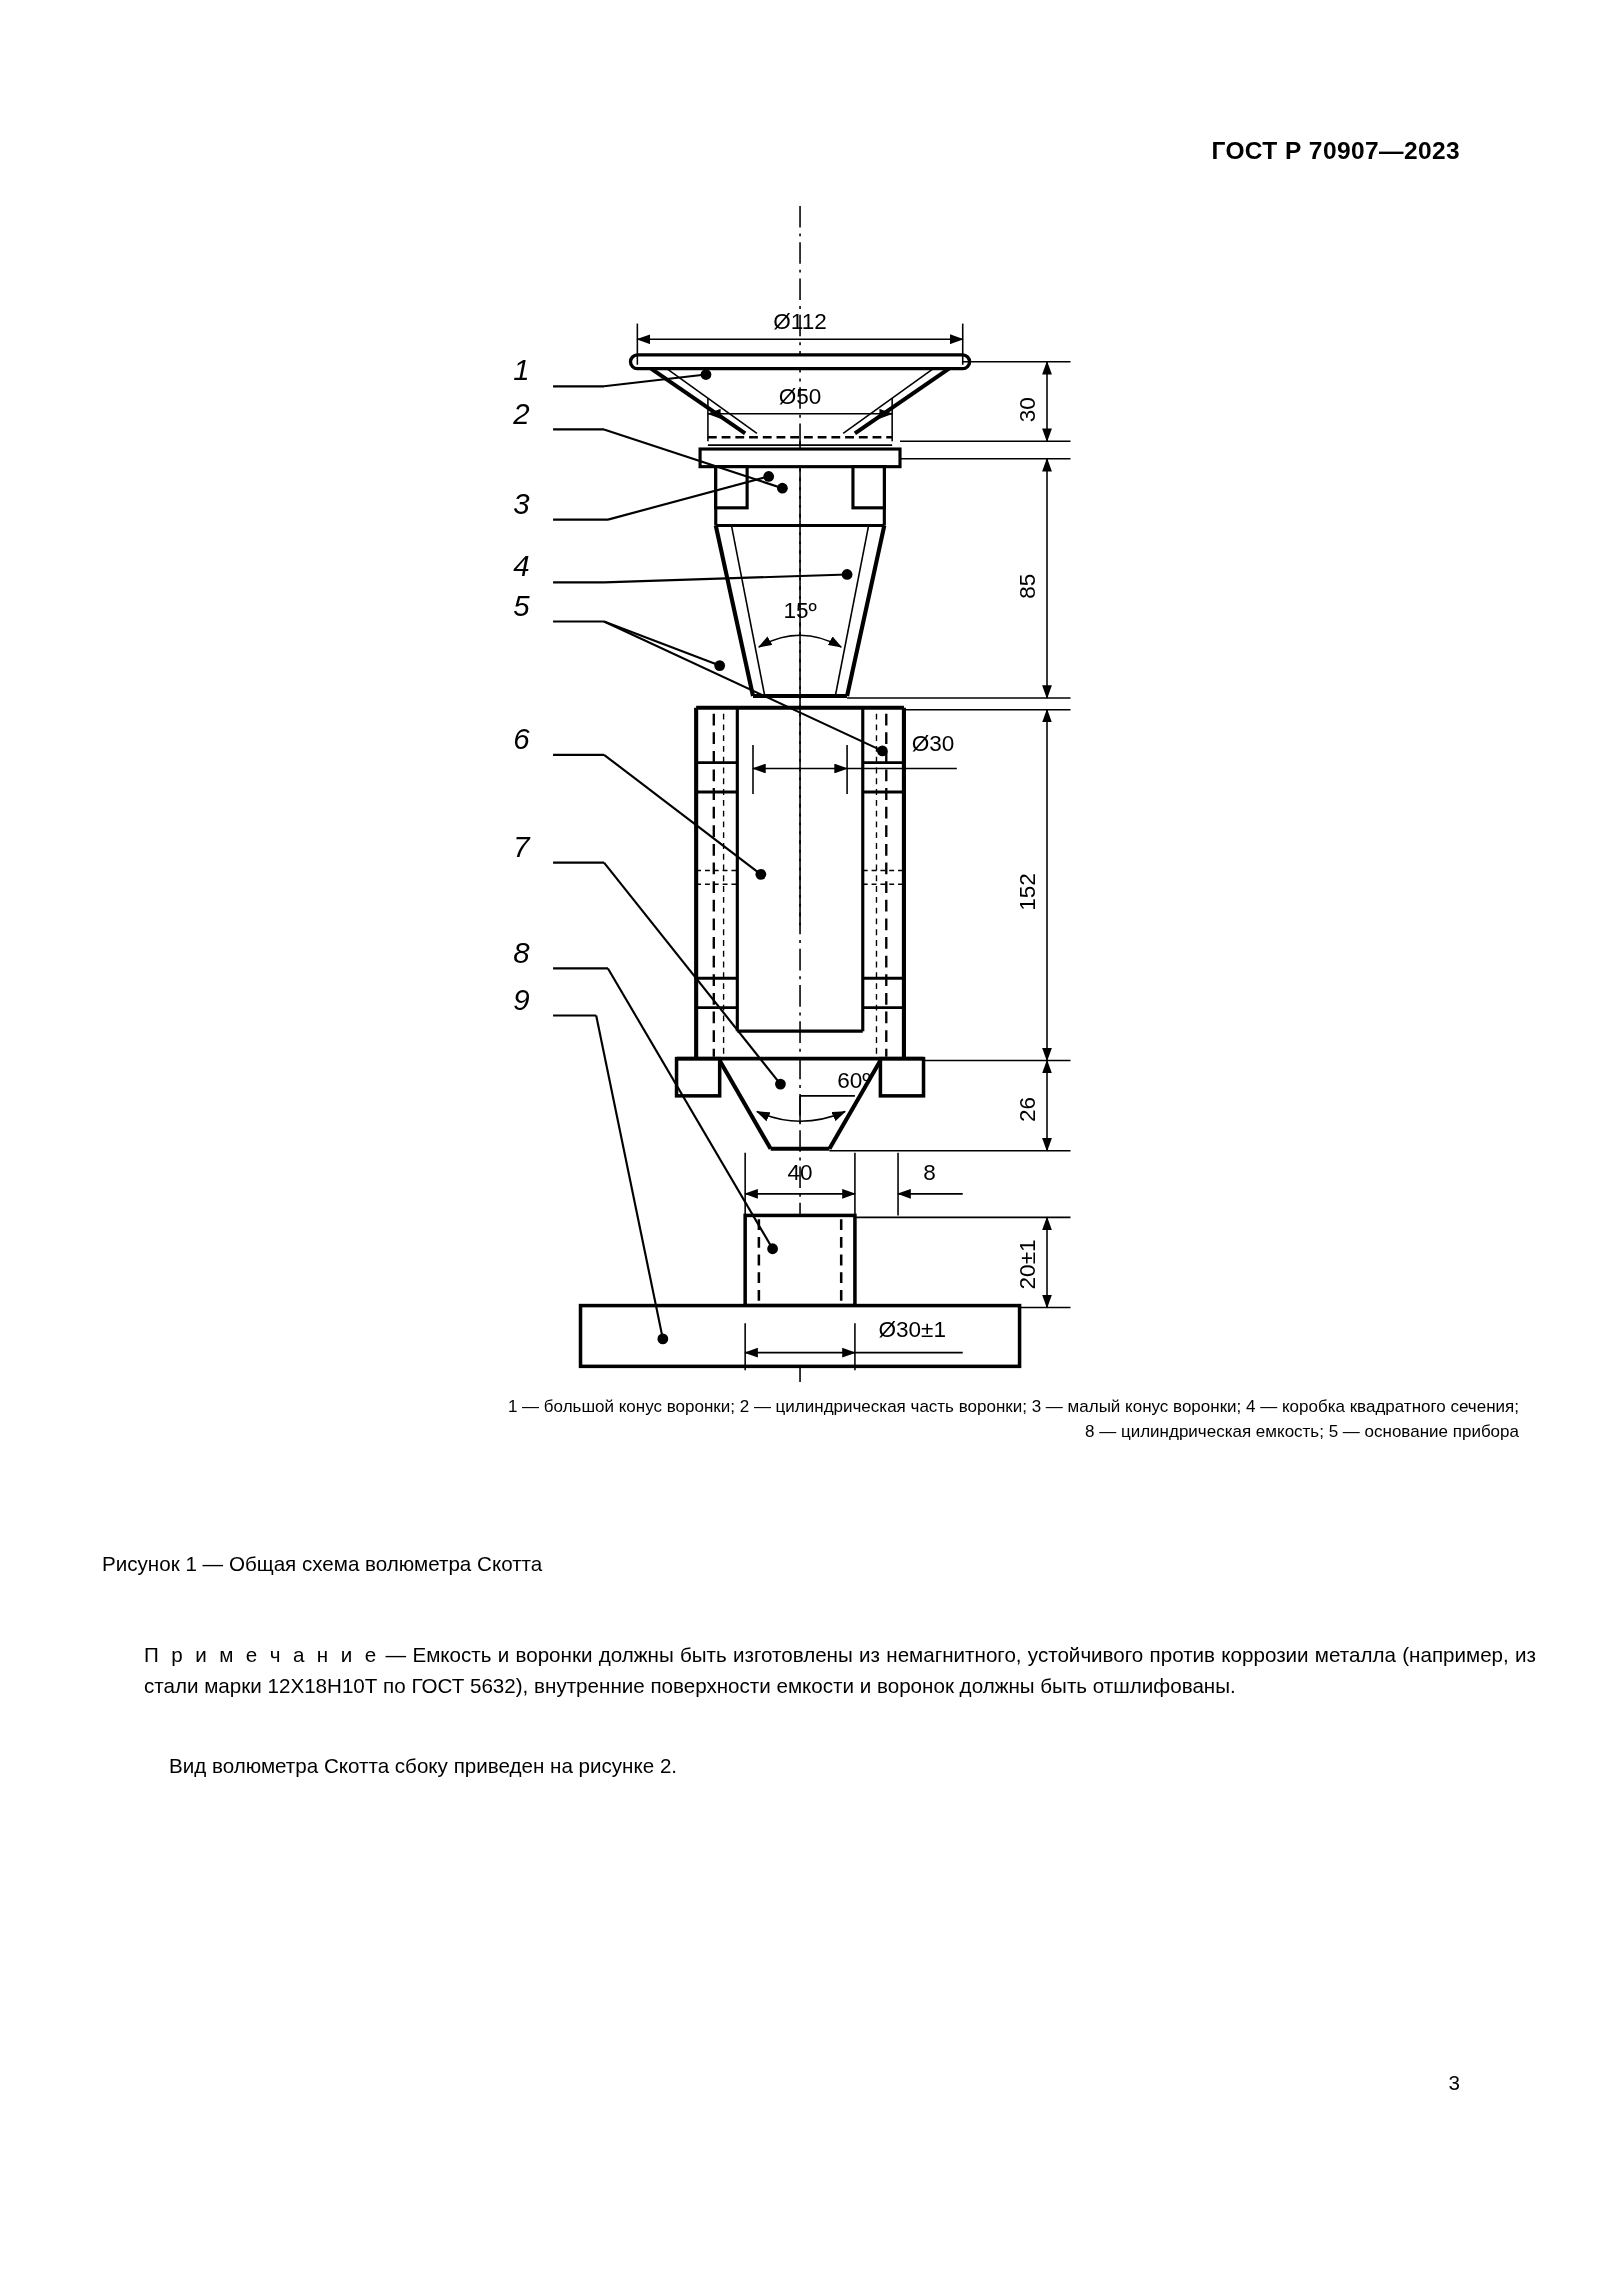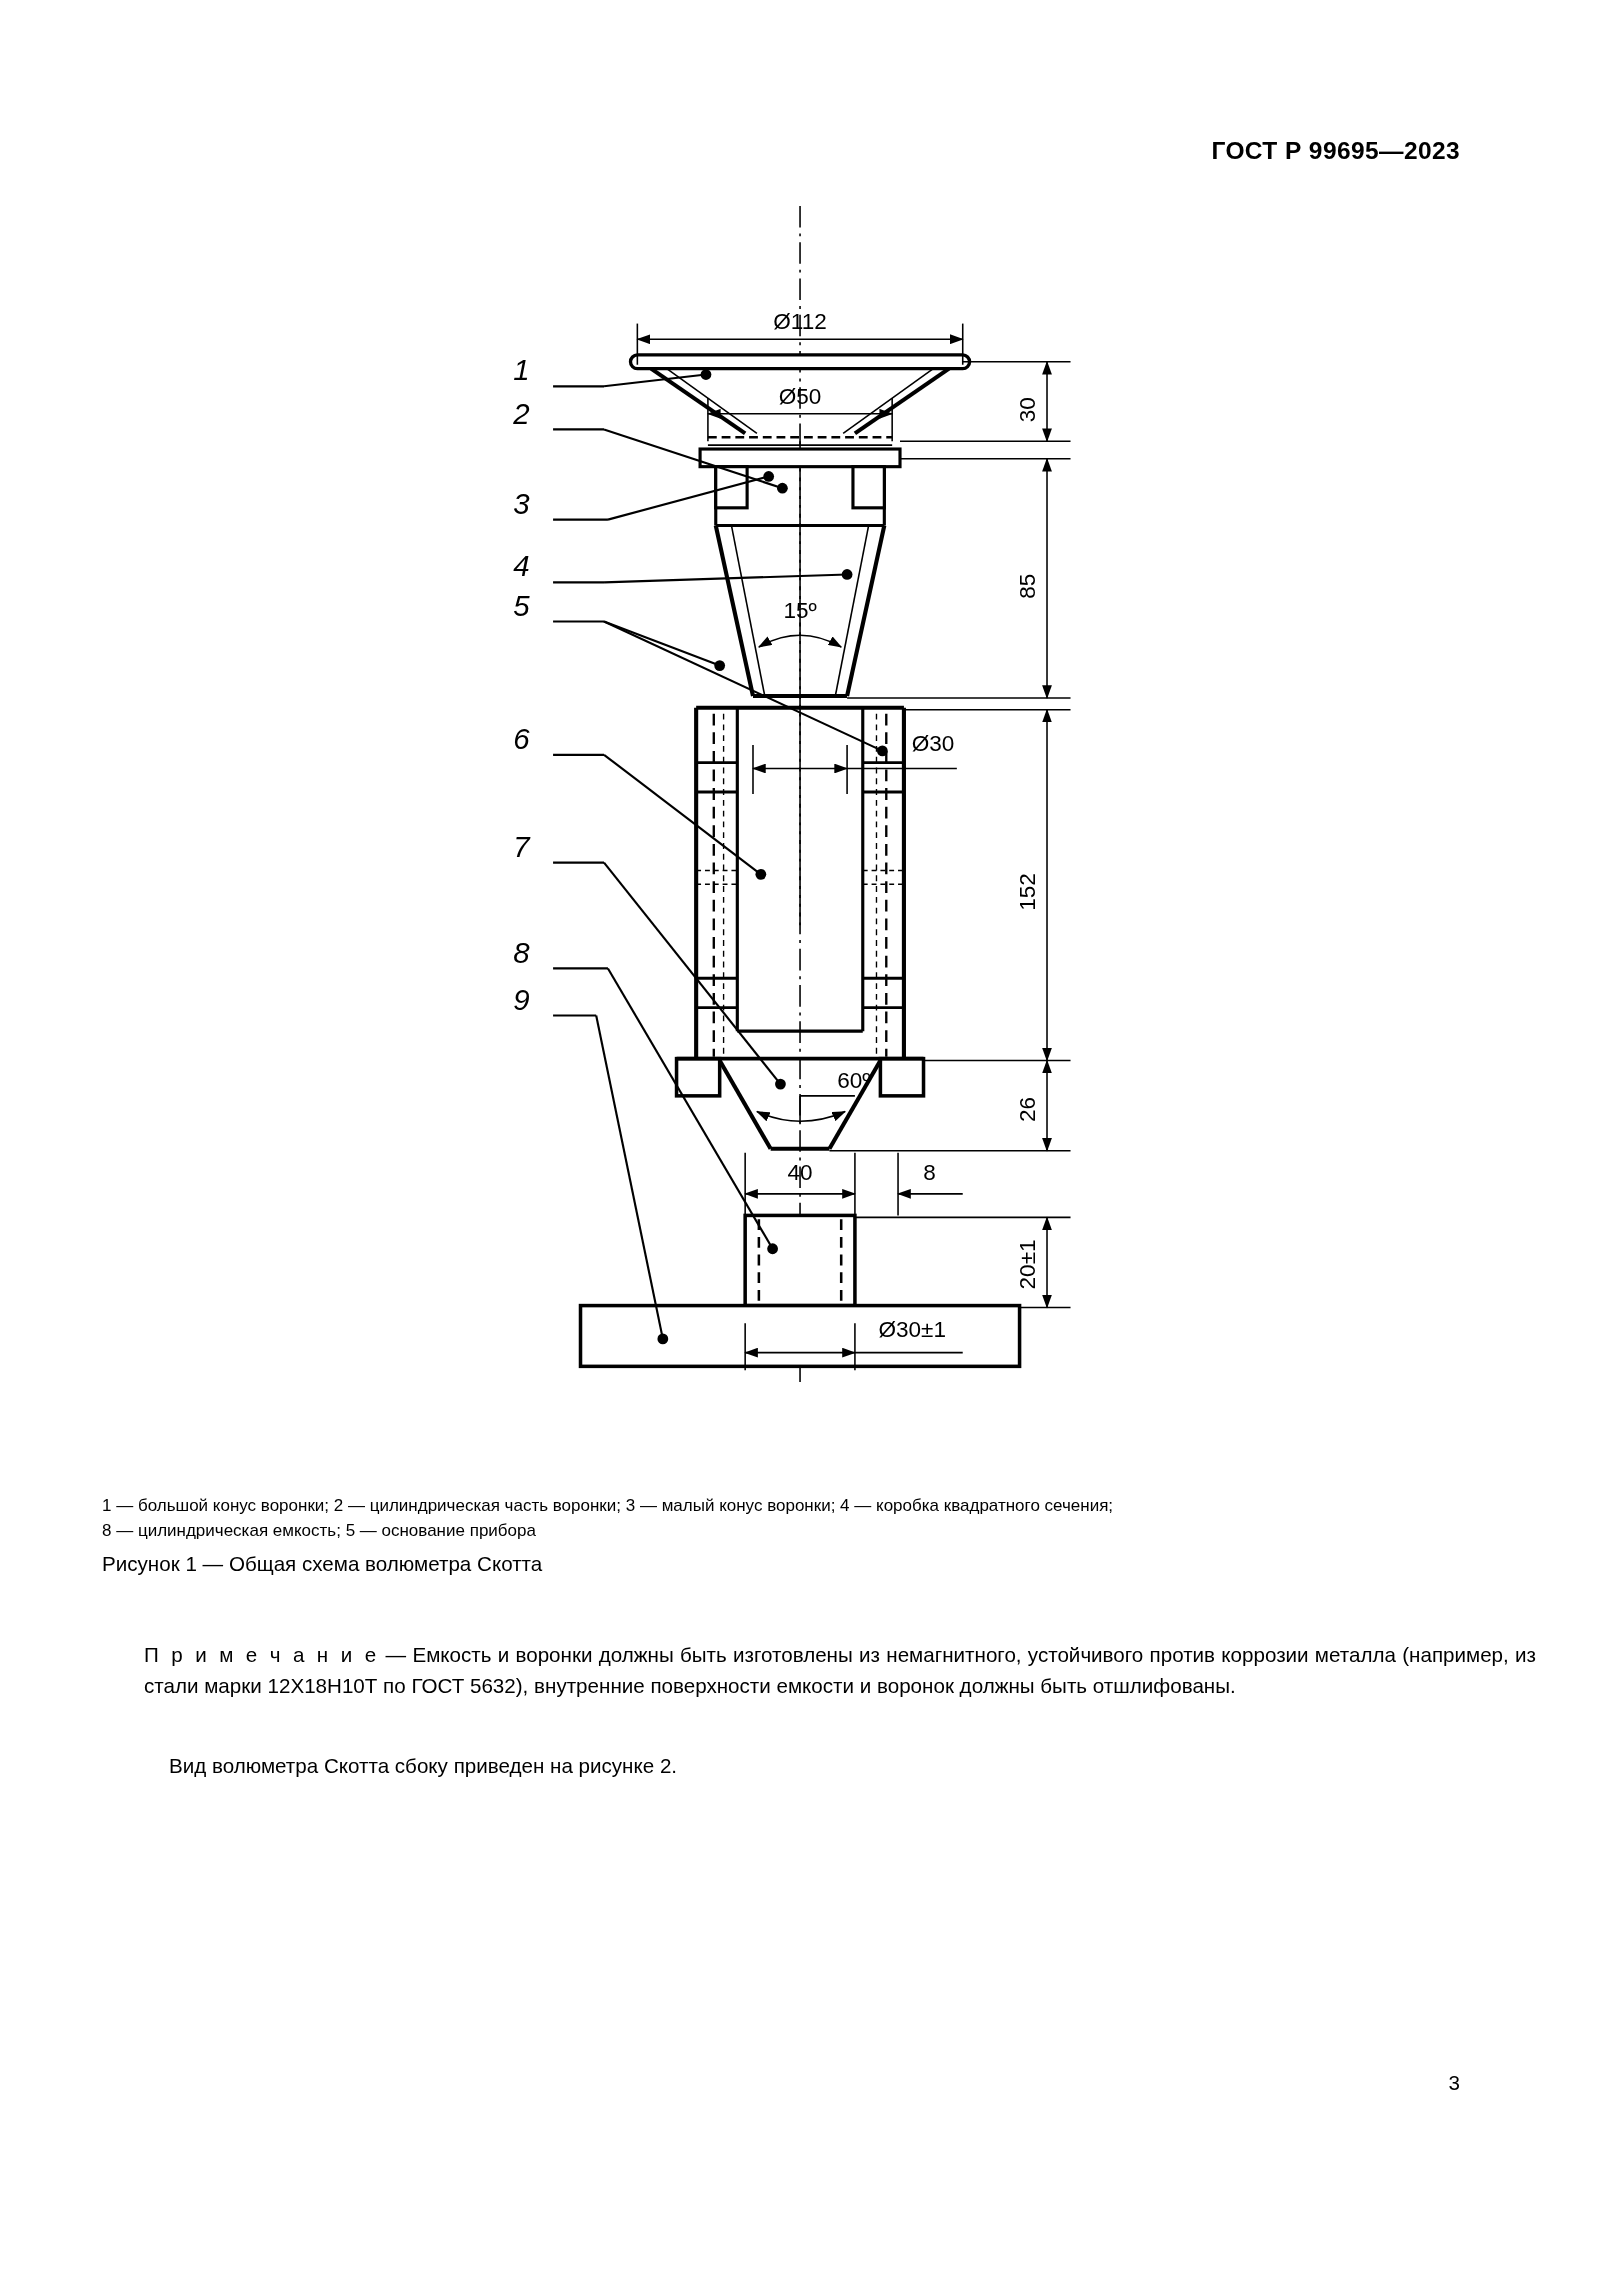--- a/index.html
+++ b/index.html
@@ -42,23 +42,23 @@
     width: 1621px;
     height: 1294px;
     padding-left: 8px;
   }
   .figure-svg { display: block; }
 
   
   .legend {
     position: absolute;
     left: 102px;
-    top: 1493px;
+    top: 1394px;
     width: 1417px;
-    text-align: left;
+    text-align: right;
     font-size: 17px;
     line-height: 25px;
   }
 
   .fig-caption {
     position: absolute;
     left: 102px;
     top: 1552px;
     width: 1417px;
     text-align: left;
@@ -99,21 +99,21 @@
   
   text { font-family: "Liberation Sans", sans-serif; fill: #000; }
   .dimtxt { font-size: 23px; }
   .calloutnum { font-size: 30px; font-style: italic; }
 </style>
 </head>
 <body>
 
 <div id="page">
 
-  <div class="gost-header">ГОСТ Р 99695—2023</div>
+  <div class="gost-header">ГОСТ Р 70907—2023</div>
 
   <div class="figure-wrap">
     <svg class="figure-svg" width="1621" height="1294" viewBox="0 0 1654 1320">
 
       <defs>
         <marker id="ar" markerWidth="14" markerHeight="10" refX="13" refY="5" orient="auto" markerUnits="userSpaceOnUse">
           <path d="M0,0 L14,5 L0,10 z" fill="#000"></path>
         </marker>
         <marker id="arS" markerWidth="14" markerHeight="10" refX="1" refY="5" orient="auto" markerUnits="userSpaceOnUse">
           <path d="M14,0 L0,5 L14,10 z" fill="#000"></path>

